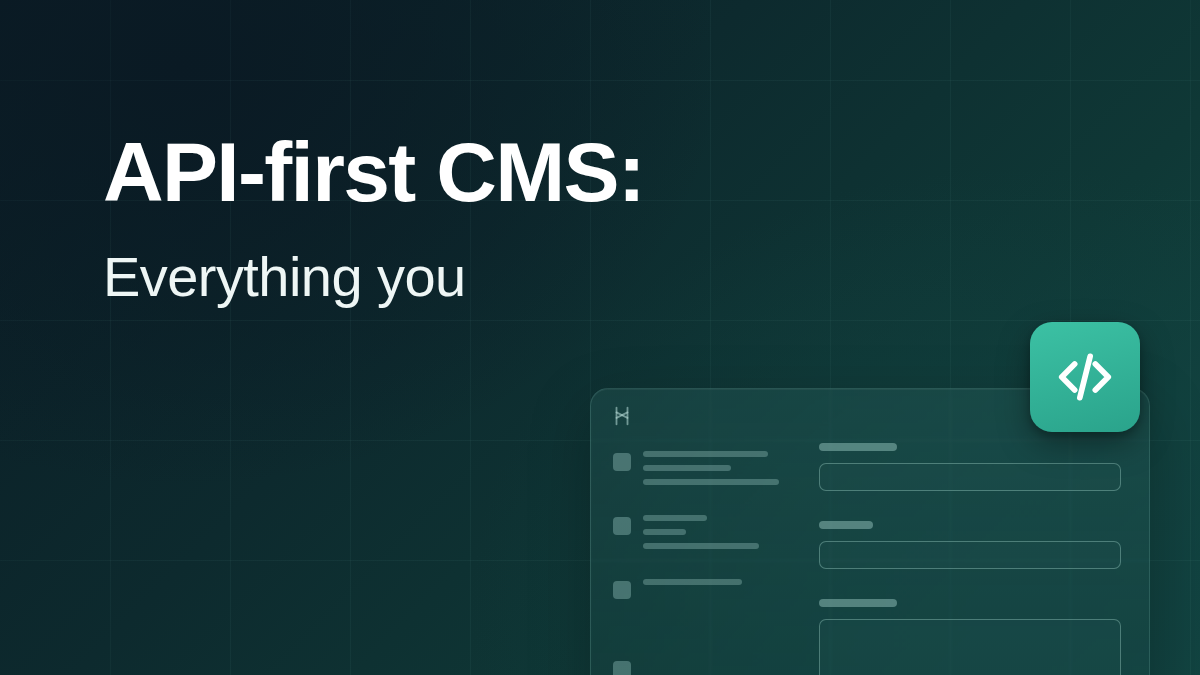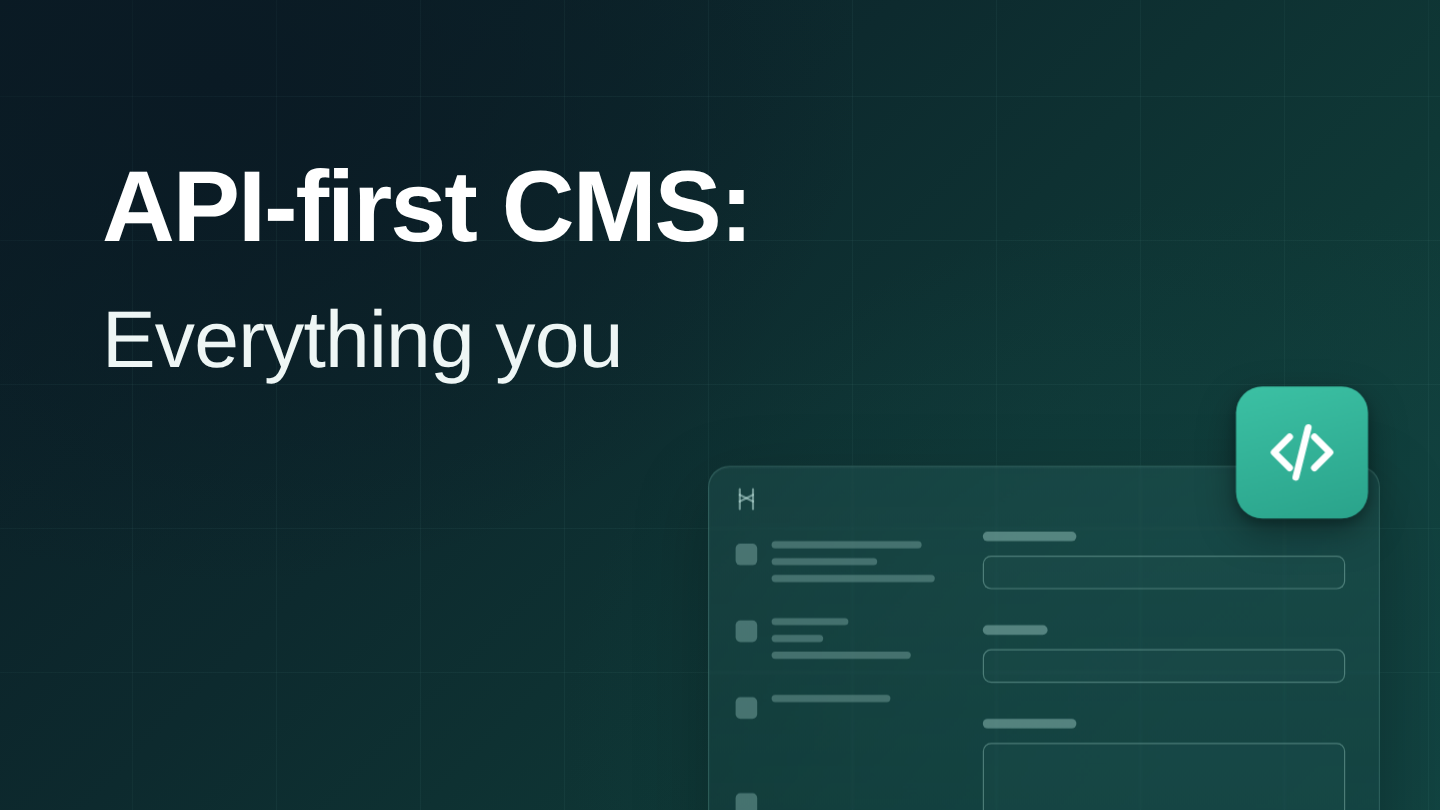--- a/index.html
+++ b/index.html
@@ -22,34 +22,34 @@
     background-size: 120px 120px;
     background-position: -10px -40px;
     mask-image: radial-gradient(ellipse 1400px 900px at 60% 60%, #000 0%, #000 45%, transparent 80%);
     -webkit-mask-image: radial-gradient(ellipse 1400px 900px at 60% 60%, #000 0%, #000 45%, transparent 80%);
     pointer-events: none;
   }
 
   
   .text-block {
     position: absolute;
-    left: 85px;
+    left: 103px;
     top: 128px;
     color: #ffffff;
     max-width: 760px;
   }
   .title {
     font-size: 84px;
     font-weight: 700;
     letter-spacing: -0.02em;
     line-height: 1.05;
     margin-bottom: 28px;
   }
   .subtitle {
-    font-size: 67px;
+    font-size: 56px;
     font-weight: 400;
     line-height: 1.18;
     letter-spacing: -0.01em;
     color: #eef6f5;
   }
 
   
   .app-window {
     position: absolute;
     left: 590px;

